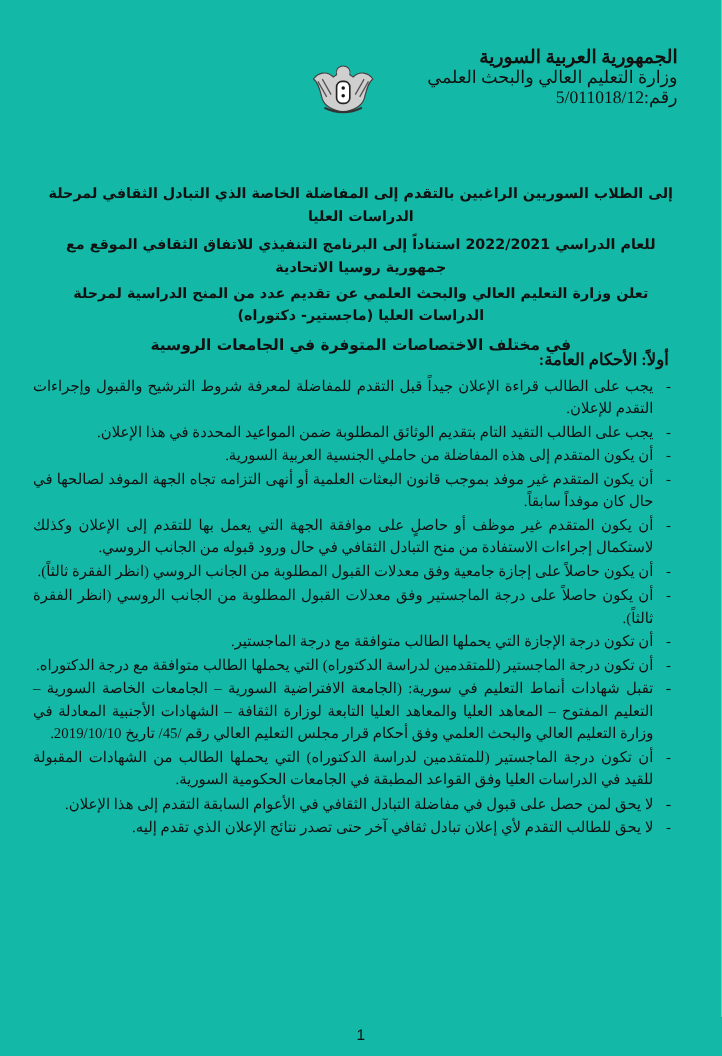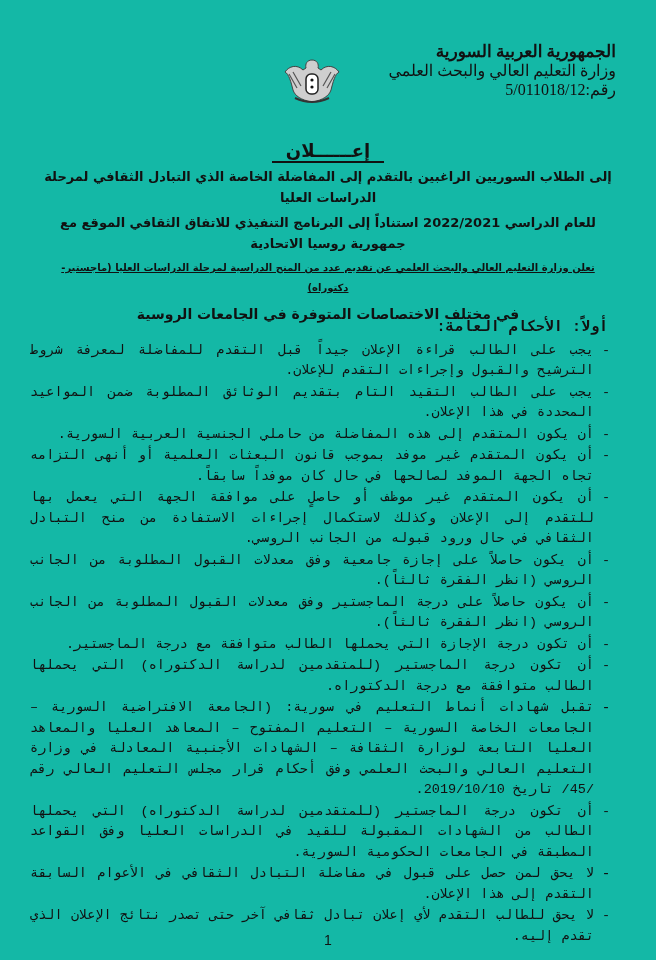--- a/index.html
+++ b/index.html
@@ -15,26 +15,26 @@
     }
     .hdr .rep { font-weight: bold; font-size: 17px; }
     .emblem { position: absolute; left: 281px; top: 56px; width: 62px; height: 50px; }
     .center { position: absolute; left: 40px; right: 40px; direction: rtl; text-align: center;
       font-family: "DejaVu Sans", sans-serif; font-weight: bold; }
     .title { top: 140px; font-size: 18px; }
     .title span { border-bottom: 2px solid #111; padding: 0 14px; letter-spacing: 2px; }
     .intro1 { top: 166px; font-size: 13px; line-height: 21px; }
     .intro2 { top: 212px; font-size: 13px; line-height: 21px; }
     .intro2 .ul { }
-    .intro3 { top: 258px; font-size: 10px; line-height: 20px; text-decoration: underline; }
+    .intro3 { top: 258px; font-size: 13px; line-height: 20px; }
     .intro4 { top: 304px; font-size: 14px; line-height: 20px; }
     .section {
       position: absolute; left: 30px; right: 40px; top: 318px;
       direction: rtl; text-align: right;
-      font-family: Liberation Mono, monospace; font-size: 13.5px; line-height: 20.5px;
+      font-family: Liberation Serif, serif; font-size: 13.5px; line-height: 20.5px;
     }
     .section h3 { margin: 0 8px 2px 0; font-size: 15px; font-weight: bold; }
     .section ul { list-style: none; margin: 0; padding: 0; }
     .section li { position: relative; padding-right: 22px; text-align: justify; margin-bottom: 1px; }
     .section li .dash { position: absolute; right: 6px; top: 0; }
     .pagenum { position: absolute; left: 0; right: 0; top: 932px; text-align: center;
       font-family: "Liberation Sans", sans-serif; font-size: 14px; }
   </style>
 </head>
 <body>
@@ -49,23 +49,20 @@
 
   <svg class="emblem" viewBox="0 0 62 50">
     <path d="M31 4 C26 4 24 8 25 12 L22 14 C16 8 8 10 4 16 C8 18 10 26 12 34 C14 40 20 44 31 46 C42 44 48 40 50 34 C52 26 54 18 58 16 C54 10 46 8 40 14 L37 12 C38 8 36 4 31 4 Z" fill="#cfcfcf" stroke="#444" stroke-width="1"></path>
     <path d="M8 18 L16 32 M12 16 L20 30 M54 18 L46 32 M50 16 L42 30" stroke="#555" stroke-width="1.2"></path>
     <rect x="25" y="18" width="12" height="20" rx="5" fill="#fff" stroke="#222" stroke-width="1.5"></rect>
     <circle cx="31" cy="24" r="1.6" fill="#111"></circle>
     <circle cx="31" cy="31" r="1.6" fill="#111"></circle>
     <path d="M14 42 Q31 50 48 42" fill="none" stroke="#333" stroke-width="2"></path>
   </svg>
 
-  <div class="center title">
-    <span>إعــــــلان</span>
-  </div>
   <div class="center intro1">إلى الطلاب السوريين الراغبين بالتقدم إلى المفاضلة الخاصة الذي التبادل الثقافي لمرحلة الدراسات العليا</div>
   <div class="center intro2">
     <span>للعام الدراسي 2022/2021 استناداً إلى البرنامج التنفيذي للاتفاق الثقافي الموقع مع</span><br>
     <span class="ul">جمهورية روسيا الاتحادية</span>
   </div>
   <div class="center intro3">تعلن وزارة التعليم العالي والبحث العلمي عن تقديم عدد من المنح الدراسية لمرحلة الدراسات العليا (ماجستير- دكتوراه)</div>
   <div class="center intro4">في مختلف الاختصاصات المتوفرة في الجامعات الروسية</div>
 
   <div class="section">
     <h3>أولاً: الأحكام العامة:</h3>

